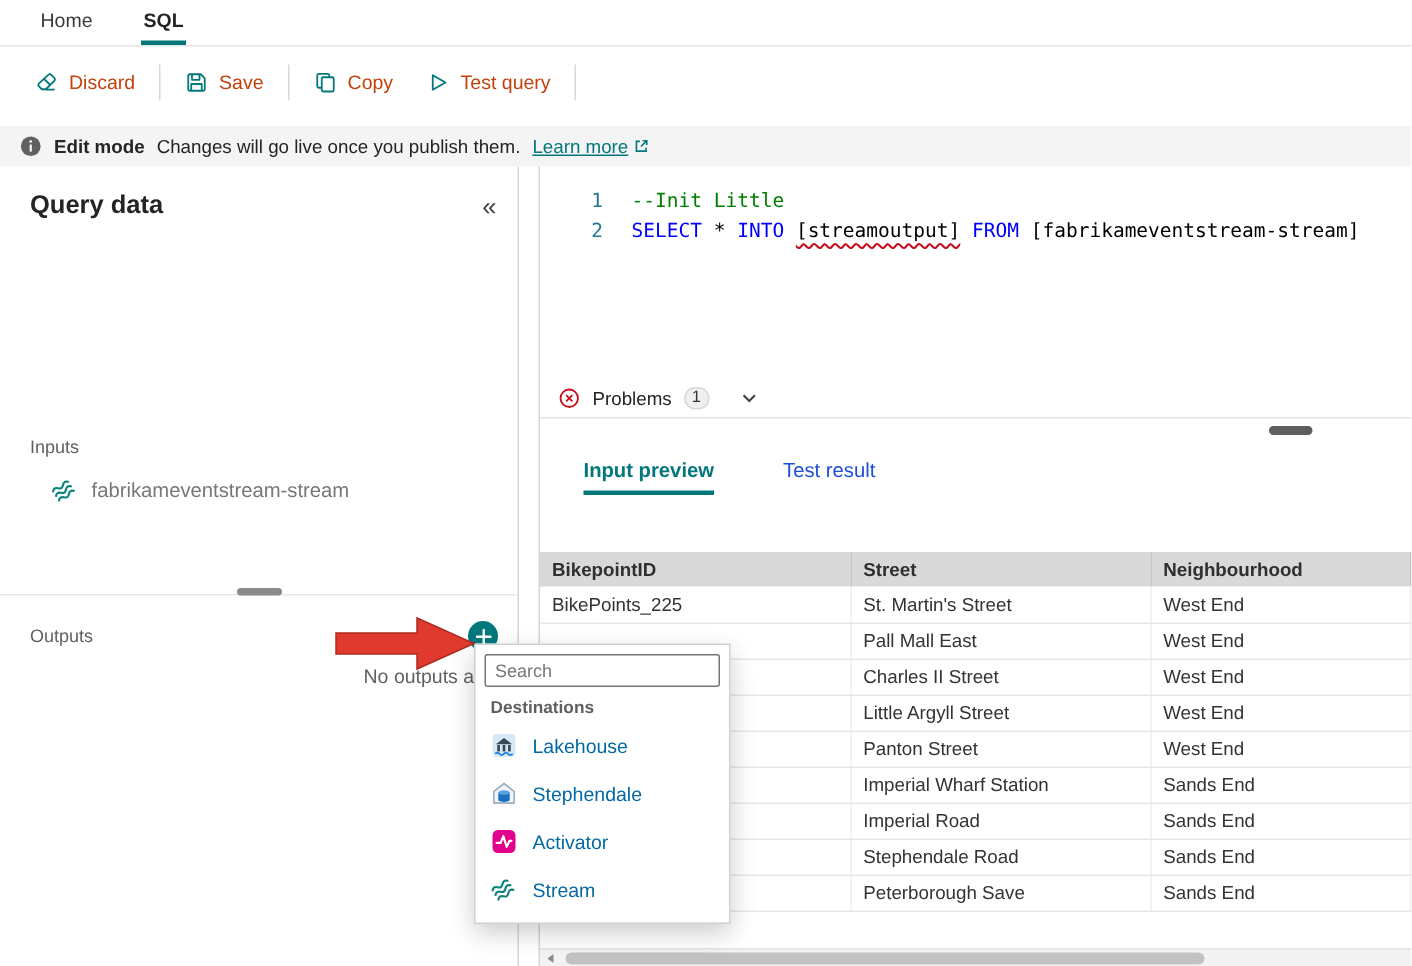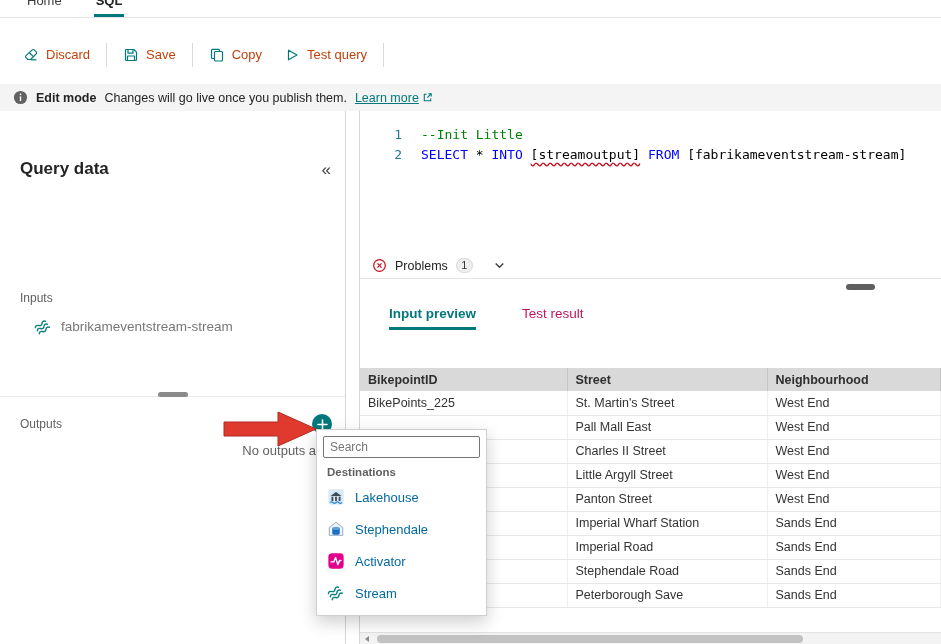--- a/index.html
+++ b/index.html
@@ -2,40 +2,40 @@
 <html style="--accent: #03787c; --error: #c50f1f; --arrow: #e0392e;"><head>
 <meta charset="utf-8">
 <style>
   :root { --accent:#03787c; --error:#c50f1f; --arrow:#e0392e; --ink:#323130; --muted:#616161; }
   * { box-sizing:border-box; margin:0; padding:0; }
   html,body { width:941px; height:644px; }
   body { position:relative; overflow:hidden; background:#fff; color:var(--ink);
          font-family:"Liberation Sans","DejaVu Sans",sans-serif; font-size:13px; }
 
   
-  .tabbar { position:absolute; top:0; left:0; right:0; height:18px; background:#fff;
+  .tabbar { position:absolute; top:0; left:0; right:0; height:31px; background:#fff;
             border-bottom:1px solid #e4e4e4; display:flex; align-items:flex-end; padding-left:25px; gap:30px; }
   .tab { padding:0 2px 9px; font-size:13px; cursor:pointer; color:#3b3a39; }
   .tab.active { font-weight:700; color:#242424; border-bottom:3px solid var(--accent); padding-bottom:6px;margin-top:48px; }
 
   
   .toolbar { position:absolute; top:32px; left:0; right:0; height:45px; display:flex; align-items:center; padding-left:12px; background:#fff; }
   .tbtn { display:flex; align-items:center; gap:7px; padding:7px 11px; font-size:13px; color:#c2410c; cursor:pointer; border-radius:3px; }
   .tbtn .icn { display:flex; color:var(--accent); }
   .tdiv { width:1px; height:24px; background:#d9d9d9; margin:0 5px; }
 
   
   .banner { position:absolute; top:84px; left:0; right:0; height:27px; background:#f4f4f4;
             display:flex; align-items:center; gap:8px; padding-left:13px; font-size:12.5px; color:#242424; }
   .banner .bold { font-weight:700; }
   .banner .link { color:var(--accent); text-decoration:underline; cursor:pointer; display:flex; align-items:center; gap:3px; }
 
   
   .panel { position:absolute; top:111px; left:0; bottom:0; width:346px; background:#fff; border-right:1px solid #d6d6d6; }
-  .panel-title-row { position:absolute; top:16px; left:20px; right:14px; display:flex; justify-content:space-between; align-items:center;margin-top:32px; }
+  .panel-title-row { position:absolute; top:16px; left:20px; right:14px; display:flex; justify-content:space-between; align-items:center; }
   .panel-title { font-size:17px; font-weight:700; color:#242424; }
   .collapse { font-size:17px; color:#424242; cursor:pointer; line-height:1; }
   .sec-label { position:absolute; left:20px; font-size:12px; color:var(--muted); }
   .input-item { position:absolute; top:206px; left:34px; display:flex; align-items:center; gap:9px; cursor:pointer; }
   .input-item .name { font-size:13.5px; color:#777; }
   .splitter { position:absolute; top:285px; left:0; right:0; border-top:1px solid #e8e8e8; }
   .gripper { position:absolute; top:281px; left:50%; transform:translateX(-50%); width:30px; height:5px; border-radius:2.5px; background:#8a8a8a; cursor:row-resize; }
   .plus-btn { position:absolute; top:303px; left:312px; width:20px; height:20px; border-radius:50%; background:var(--accent);
               display:flex; align-items:center; justify-content:center; cursor:pointer; }
   .empty-text { position:absolute; top:332px; left:0; right:0; text-align:right; color:var(--muted); font-size:13px; }
@@ -52,21 +52,21 @@
   .tok-cm { color:#008000; }
 
   .problems { position:absolute; top:142px; left:0; right:0; height:26px; display:flex; align-items:center; gap:8px; padding-left:12px;
               border-bottom:1px solid #e3e3e3; font-size:12.5px; color:#242424; }
   .badge { background:#efefef; border:1px solid #d8d8d8; border-radius:8px; min-width:17px; height:15px; line-height:13px; text-align:center; font-size:11px; padding:0 4px; color:#333; }
   .prob-chevron { margin-left:12px; display:flex; cursor:pointer; }
 
   .results { position:absolute; top:168px; left:0; right:0; bottom:0; }
   .res-grip { position:absolute; top:5px; left:486px; width:29px; height:6px; border-radius:3px; background:#5f5f5f; cursor:row-resize; }
   .res-tabs { position:absolute; top:27px; left:29px; display:flex; gap:46px; }
-  .rtab { font-size:13.5px; padding-bottom:9px; color:#be185d; cursor:pointer; }
+  .rtab { font-size:13.5px; padding-bottom:9px; color:#1d4ed8; cursor:pointer; }
   .rtab.active { color:var(--accent); font-weight:700; border-bottom:3px solid var(--accent); padding-bottom:6px; }
 
   table.preview { position:absolute; top:89px; left:0; width:100%; border-collapse:collapse; table-layout:fixed; font-size:12.5px; }
   table.preview th { background:#d9d9d9; height:23px; text-align:left; font-weight:700; color:#2f2f2f; padding:0 0 0 8px;
                      border-right:1px solid #c6c6c6; overflow:hidden; white-space:nowrap; }
   table.preview td { height:24px; padding:0 0 0 8px; color:#333; border-bottom:1px solid #e7e7e7; border-right:1px solid #efefef;
                      white-space:nowrap; overflow:hidden; }
 
   .hscroll { position:absolute; bottom:0; left:0; right:0; height:12px; background:#f3f3f3; border-top:1px solid #e2e2e2; }
   .hthumb { position:absolute; top:2px; left:17px; width:426px; height:8px; border-radius:4px; background:#c2c2c2; cursor:pointer; }

